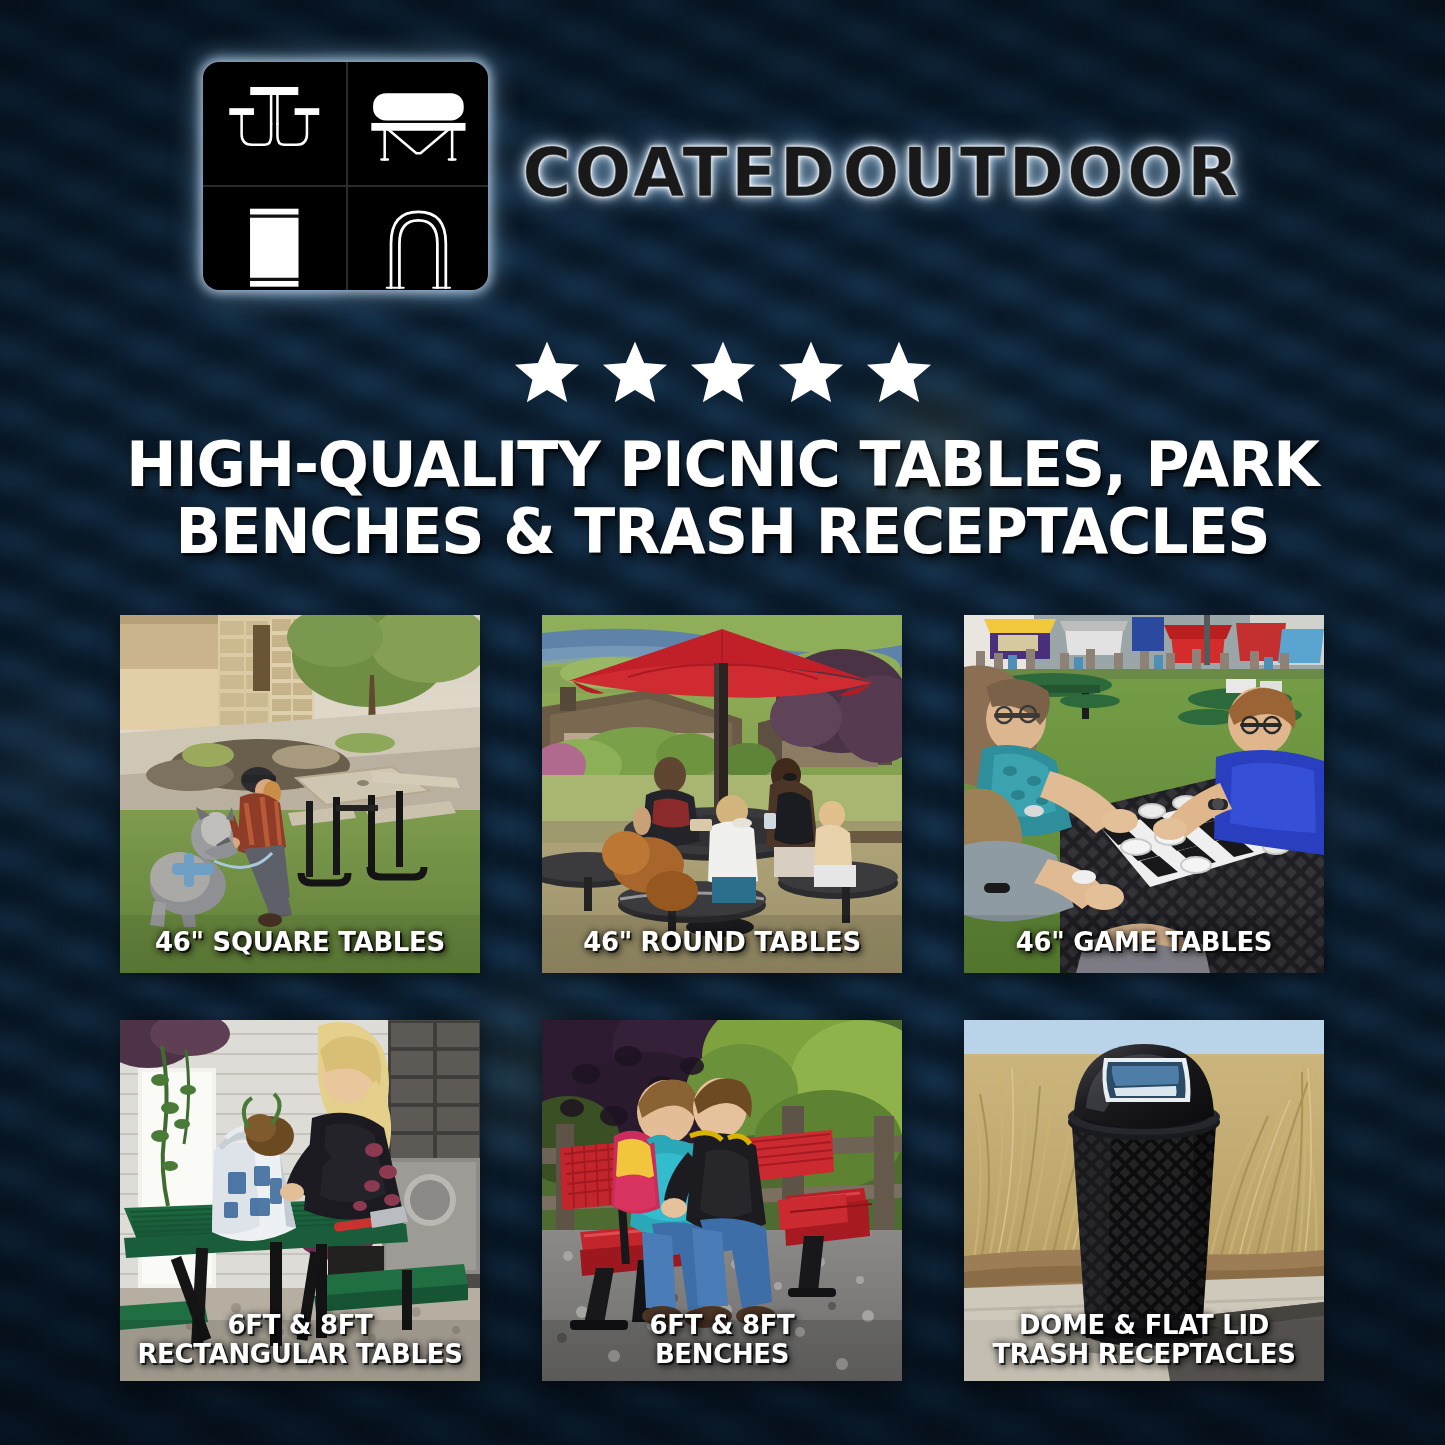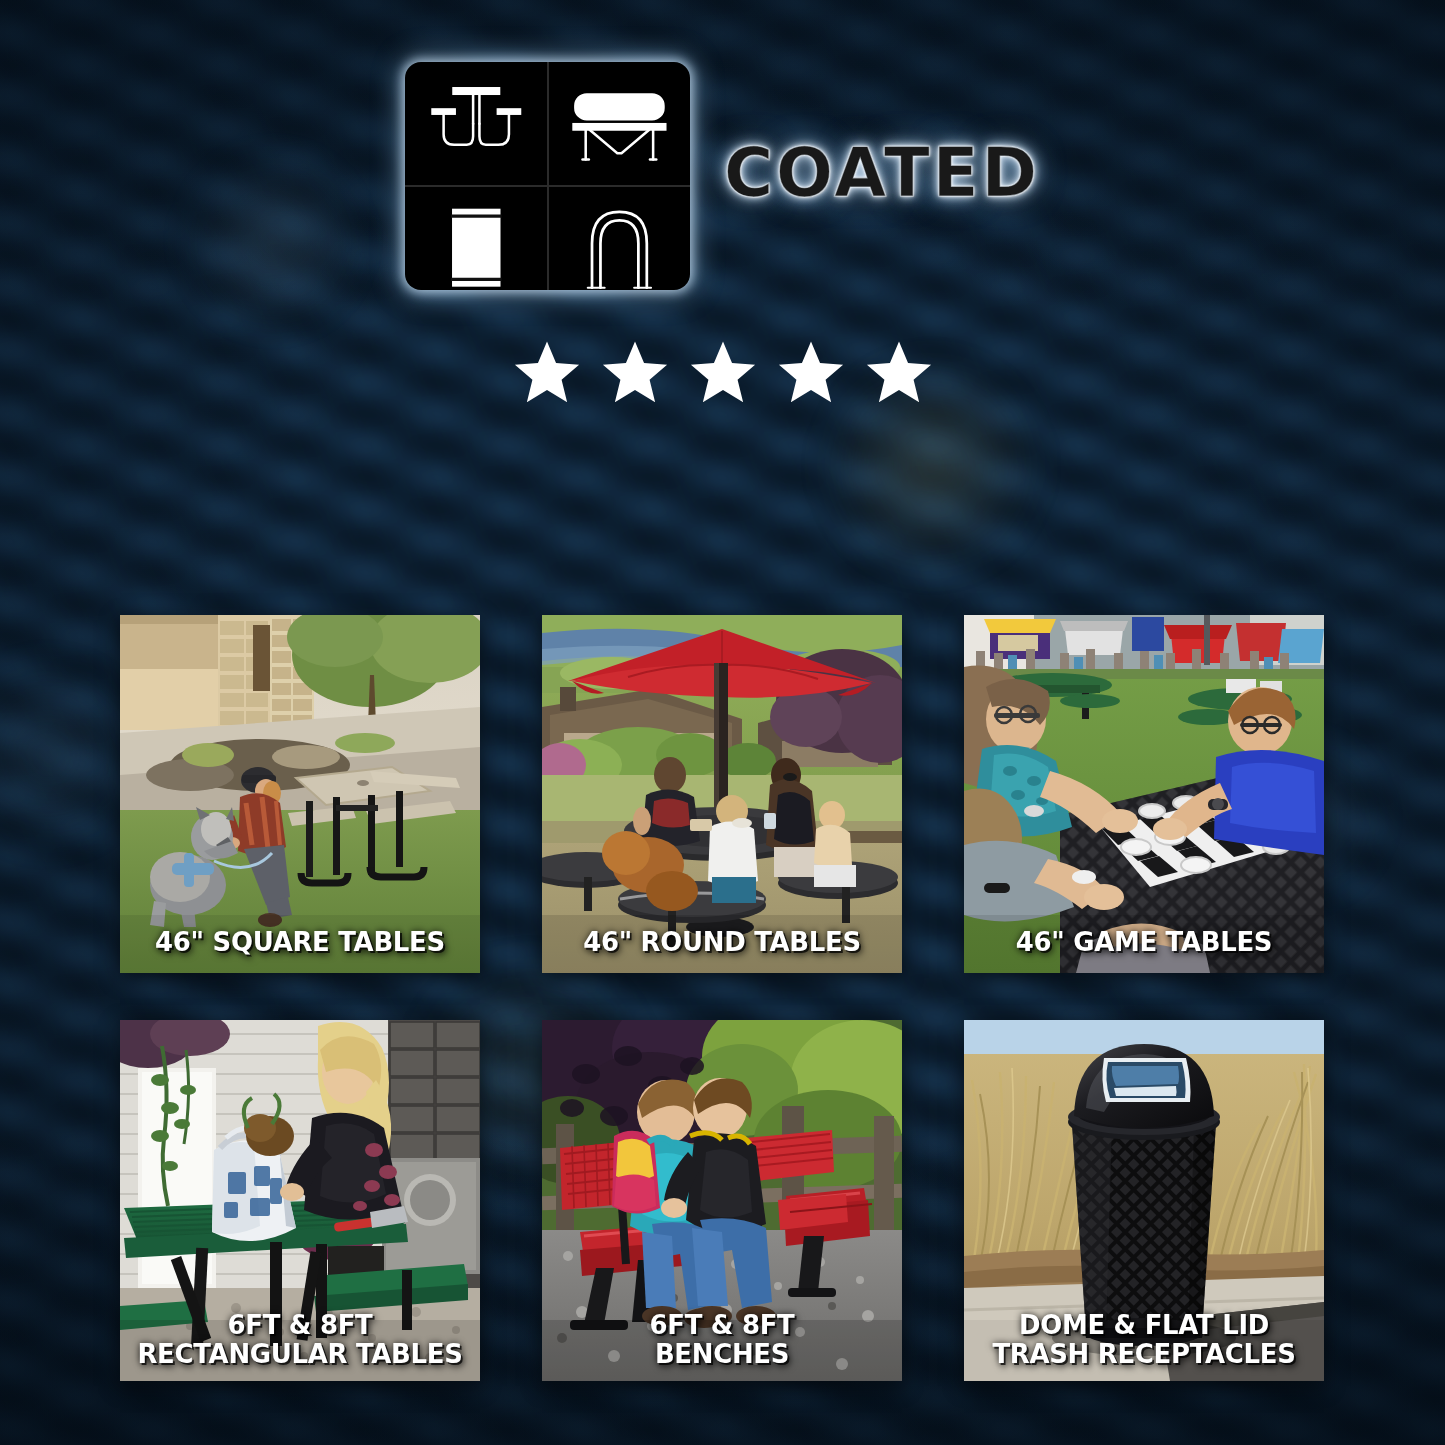--- a/index.html
+++ b/index.html
@@ -281,20 +281,21 @@
             <path d="M24 88 L24 46 Q24 16 50 16 Q76 16 76 46 L76 88"></path>
             <path d="M32 88 L32 46 Q32 24 50 24 Q68 24 68 46 L68 88"></path>
             <line x1="20" y1="88" x2="36" y2="88" stroke-width="2"></line>
             <line x1="64" y1="88" x2="80" y2="88" stroke-width="2"></line>
           </svg>
         </div>
       </div>
 
       <div class="logo-text">
         <div class="logo-line">COATED</div>
+        <div class="logo-line">OUTDOOR</div>
       </div>
     </div>
 
     <div class="stars">
       <svg class="star" viewBox="0 0 24 24">
           <polygon points="12,1.2 15.1,8.6 23,9.2 17,14.3 18.9,22 12,17.8 5.1,22 7,14.3 1,9.2 8.9,8.6" fill="#ffffff"></polygon>
         </svg>
       <svg class="star" viewBox="0 0 24 24">
           <polygon points="12,1.2 15.1,8.6 23,9.2 17,14.3 18.9,22 12,17.8 5.1,22 7,14.3 1,9.2 8.9,8.6" fill="#ffffff"></polygon>
         </svg>
@@ -302,20 +303,24 @@
           <polygon points="12,1.2 15.1,8.6 23,9.2 17,14.3 18.9,22 12,17.8 5.1,22 7,14.3 1,9.2 8.9,8.6" fill="#ffffff"></polygon>
         </svg>
       <svg class="star" viewBox="0 0 24 24">
           <polygon points="12,1.2 15.1,8.6 23,9.2 17,14.3 18.9,22 12,17.8 5.1,22 7,14.3 1,9.2 8.9,8.6" fill="#ffffff"></polygon>
         </svg>
       <svg class="star" viewBox="0 0 24 24">
           <polygon points="12,1.2 15.1,8.6 23,9.2 17,14.3 18.9,22 12,17.8 5.1,22 7,14.3 1,9.2 8.9,8.6" fill="#ffffff"></polygon>
         </svg>
     </div>
 
+    <div class="headline">
+      <span class="hl-line">HIGH-QUALITY PICNIC TABLES, PARK</span>
+      <span class="hl-line">BENCHES &amp; TRASH RECEPTACLES</span>
+    </div>
 
     <div class="grid">
 
       <div class="tile">
         <div class="tile-photo">
           <svg viewBox="0 0 360 358" preserveAspectRatio="xMidYMid slice">
             <defs>
               <linearGradient id="p1sky" x1="0" y1="0" x2="0" y2="1">
                 <stop offset="0" stop-color="#d9d2c4"></stop>
                   <stop offset="1" stop-color="#efe7d6"></stop>

